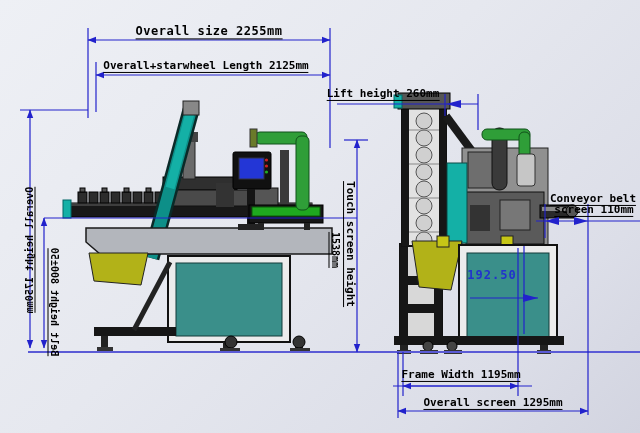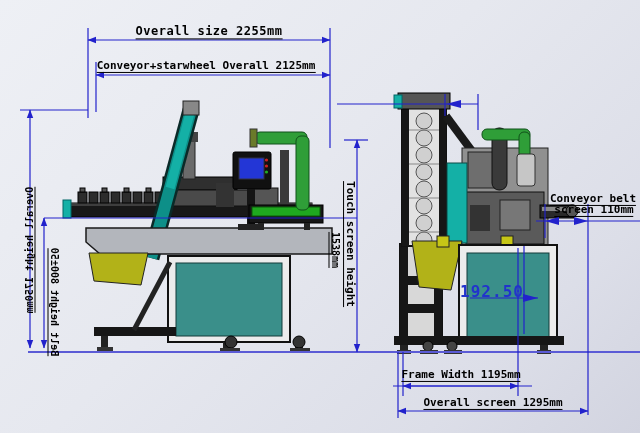--- a/index.html
+++ b/index.html
@@ -9,21 +9,21 @@
   svg{position:absolute;left:0;top:0;}
   .lbl{position:absolute;white-space:nowrap;font-weight:bold;color:#000;line-height:1.1;}
   .u{border-bottom:1.5px solid #000;padding-bottom:0px;}
   .h{transform:translate(-50%,-50%);}
   .v{transform:translate(-50%,-50%) rotate(90deg);}
   .vm{transform:translate(-50%,-50%) scaleX(-1) rotate(90deg);}
   .vm2{transform:translate(-50%,-50%) scaleX(-1) rotate(-90deg);}
   .s12{font-size:12px;letter-spacing:0.5px;}
   .s11{font-size:11px;}
   .s10{font-size:10px;}
-  .blue{color:var(--dim_text_blue,#2233cc);font-size:16px;letter-spacing:1px;margin-top:16px;}
+  .blue{color:var(--dim_text_blue,#2233cc);font-size:12px;letter-spacing:1px;}
   .dl{stroke:var(--dim,#2222cc);stroke-width:1.2;fill:none;}
   .floorln{stroke:var(--floor,#5b5bd6);stroke-width:2;}
 </style>
 </head>
 <body>
 
 <div class="canvas">
 
 <svg width="640" height="433" viewBox="0 0 640 433">
   <defs>
@@ -202,23 +202,24 @@
     <line class="dl" x1="518" y1="248" x2="518" y2="396"></line>
     <line class="dl" x1="393" y1="386" x2="532" y2="386"></line>
     <line class="dl" x1="403" y1="386" x2="518" y2="386" marker-start="url(#arr)" marker-end="url(#arr)"></line>
 
     <line class="dl" x1="398" y1="352" x2="398" y2="418"></line>
     <line class="dl" x1="398" y1="411" x2="588" y2="411" marker-start="url(#arr)" marker-end="url(#arr)"></line>
   </g>
 </svg>
 
   <div class="lbl h s12" style="left:209px;top:32px"><span class="u">Overall size 2255mm</span></div>
-  <div class="lbl h s11" style="left:206px;top:66px"><span class="u">Conveyor+starwheel Overall 2125mm</span></div>
+  <div class="lbl h s11" style="left:206px;top:66px"><span class="u">Overall+starwheel Length 2125mm</span></div>
   <div class="lbl vm s10" style="left:29px;top:250px"><span class="u">Overall height 1750mm</span></div>
   <div class="lbl vm2 s10" style="left:54px;top:302px"><span class="u">Belt height 800±50</span></div>
+  <div class="lbl h s11" style="left:383px;top:94px"><span class="u">Lift height 260mm</span></div>
   <div class="lbl v s11" style="left:350px;top:244px"><span class="u">Touch screen height</span></div>
   <div class="lbl v s10" style="left:335px;top:250px"><span class="u">1538mm</span></div>
   <div class="lbl h s11" style="left:593px;top:199px"><span class="u">Conveyor belt</span></div>
   <div class="lbl h s11" style="left:594px;top:210px"><span class="u">screen 110mm</span></div>
   <div class="lbl h blue" style="left:492px;top:276px"><span>192.50</span></div>
   <div class="lbl h s11" style="left:461px;top:375px"><span class="u">Frame Width 1195mm</span></div>
   <div class="lbl h s11" style="left:493px;top:403px"><span class="u">Overall screen 1295mm</span></div>
 </div>
 
 </body></html>

